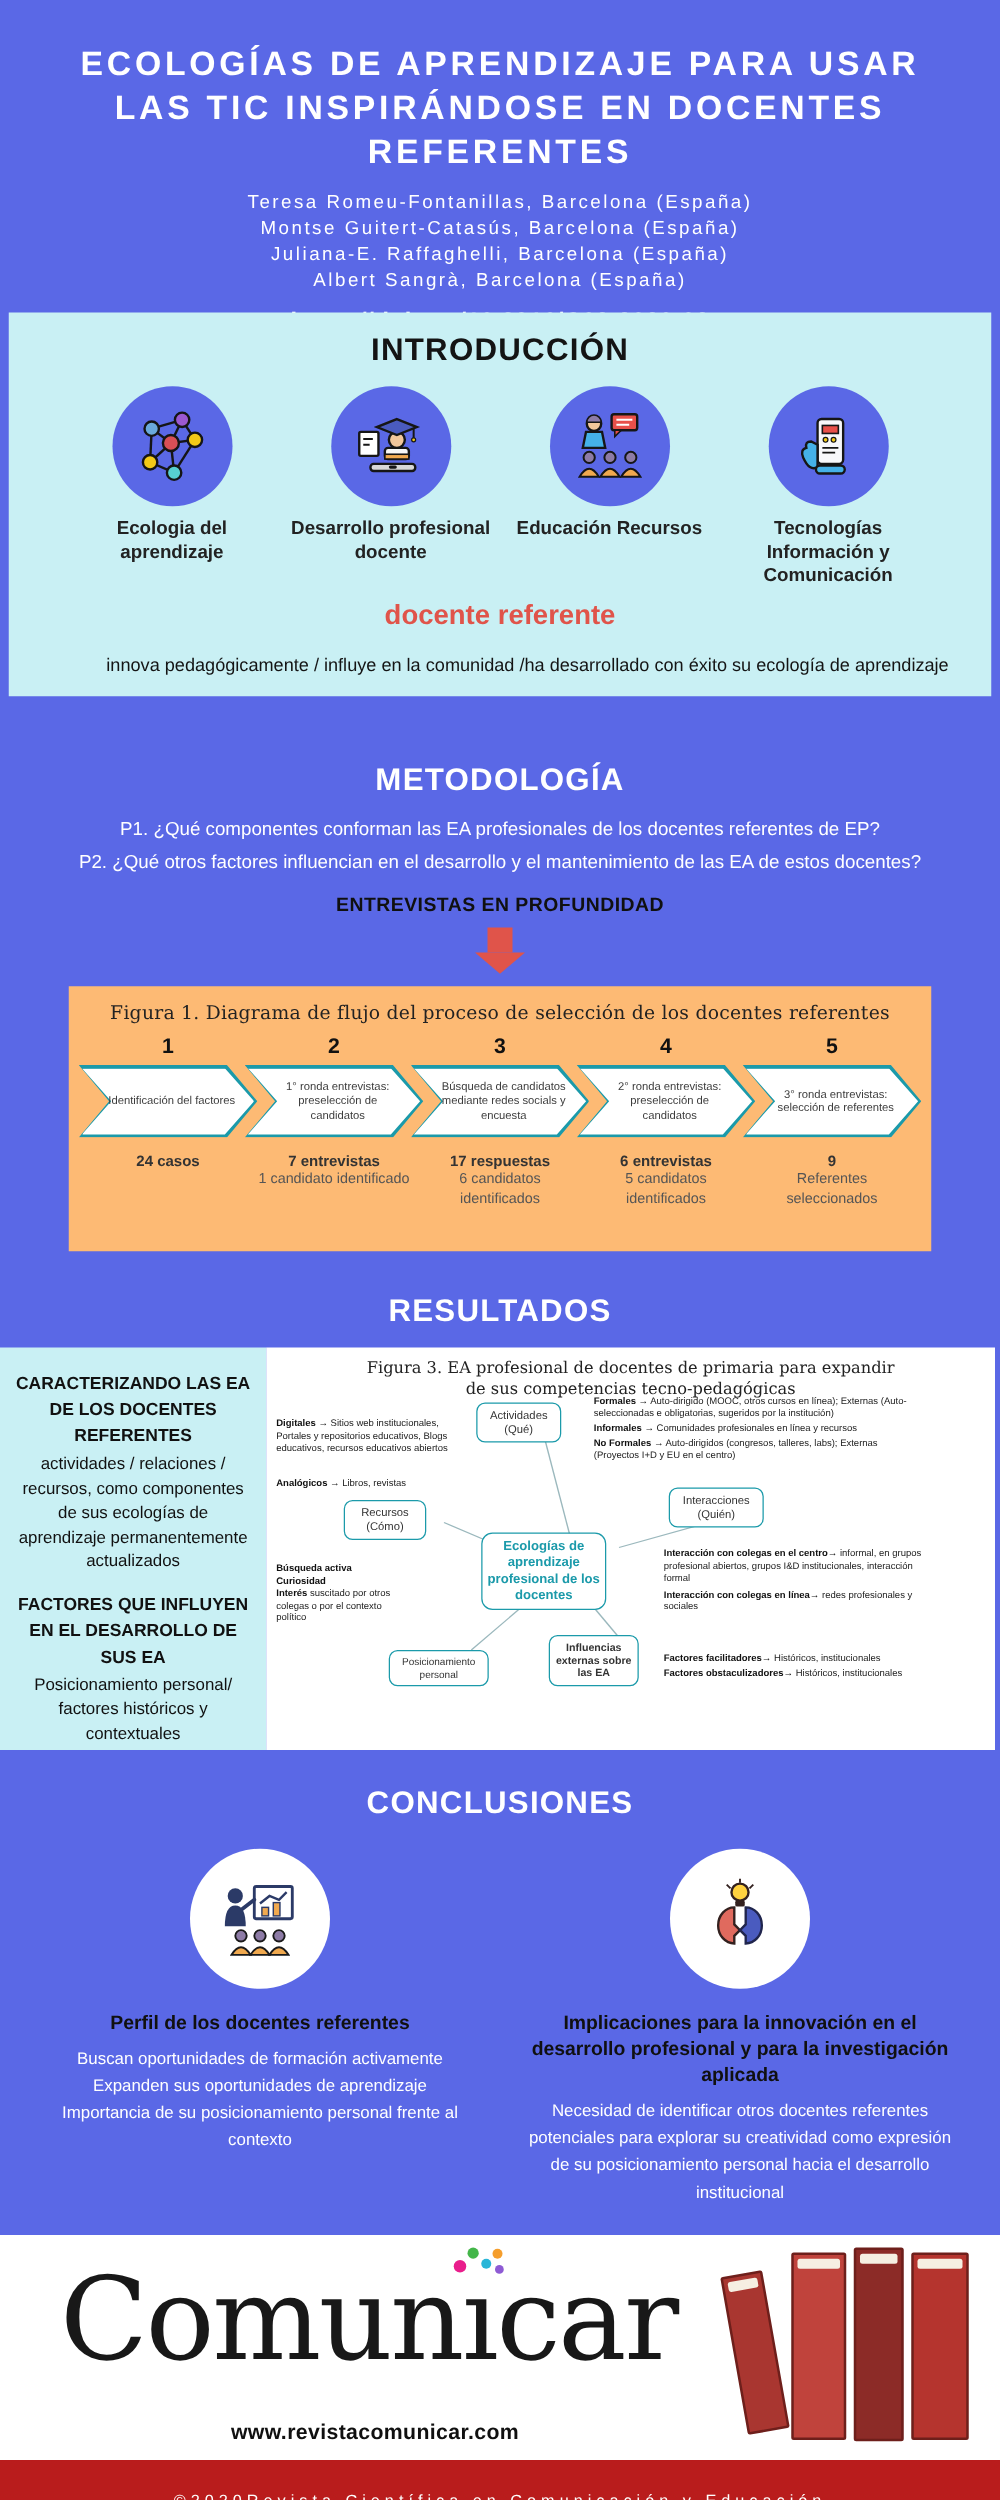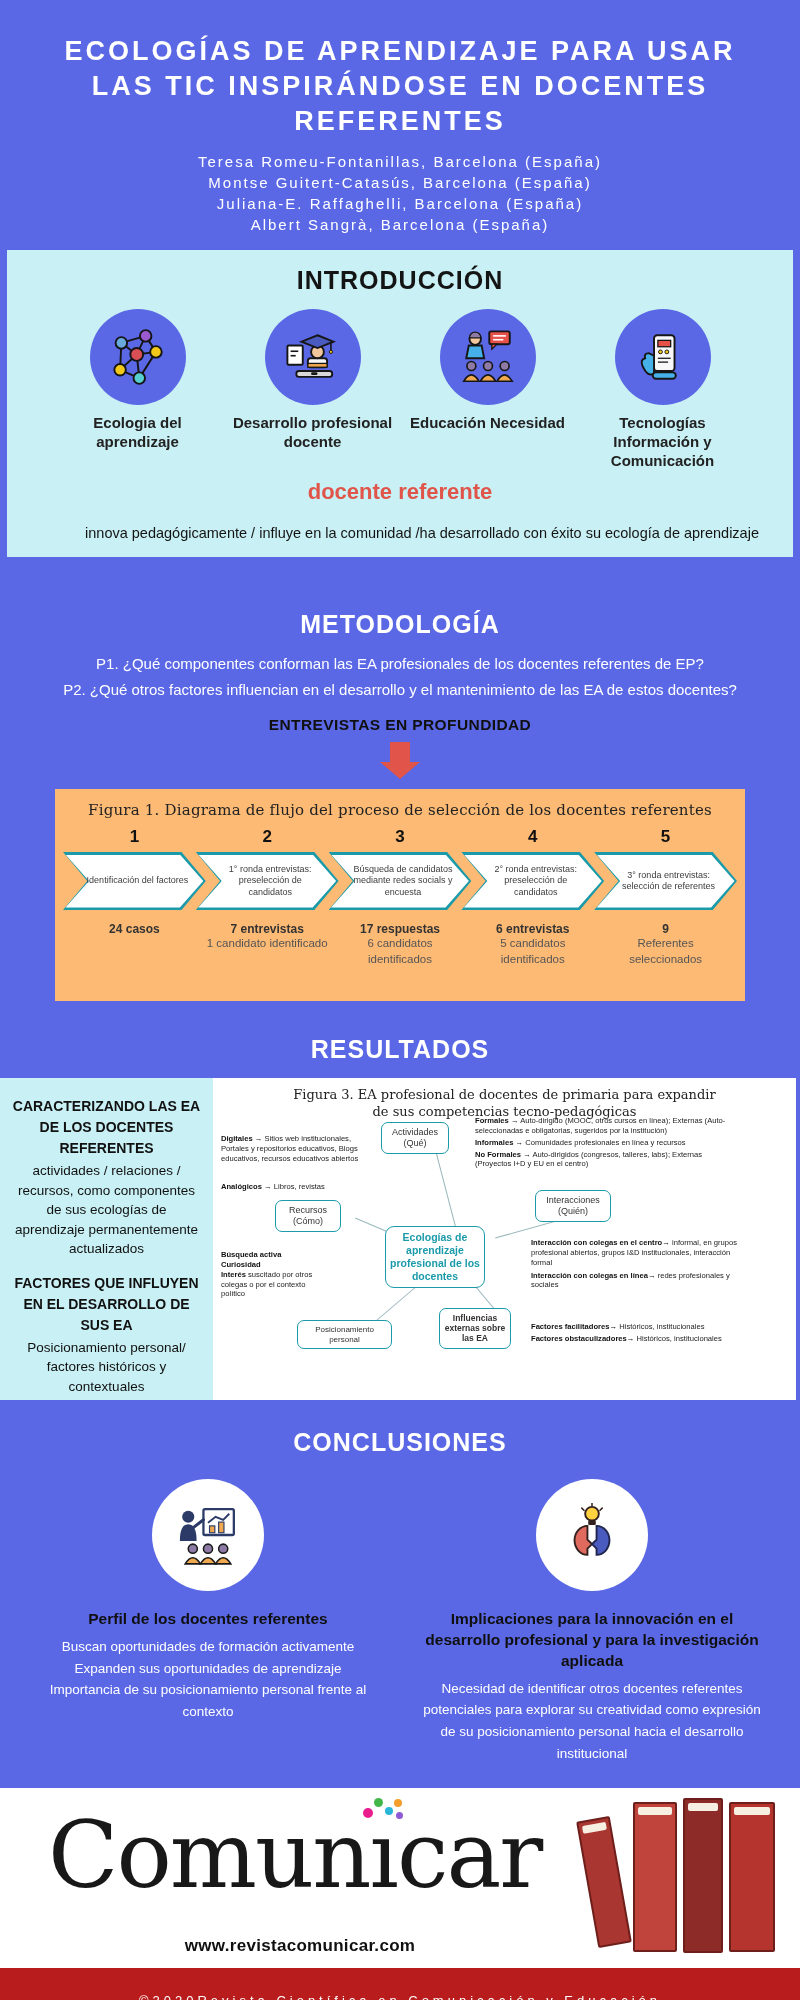--- a/index.html
+++ b/index.html
@@ -193,21 +193,21 @@
             <g stroke="#161616" stroke-width="2.5">
               <circle cx="24" cy="64" r="7" fill="#8d7ba6"></circle>
                 <circle cx="50" cy="64" r="7" fill="#8d7ba6"></circle>
                 <circle cx="76" cy="64" r="7" fill="#8d7ba6"></circle>
               <path d="M12,88 Q24,68 36,88 Z" fill="#f0a94f"></path>
                 <path d="M38,88 Q50,68 62,88 Z" fill="#f0a94f"></path>
                 <path d="M64,88 Q76,68 88,88 Z" fill="#f0a94f"></path>
             </g>
           </svg>
         </div>
-        <div class="concept-label">Educación Necesidad</div>
+        <div class="concept-label">Educación Recursos</div>
       </div>
 
       <div class="concept">
         <div class="concept-circle">
           <svg viewBox="0 0 100 100">
             <rect x="36" y="16" width="32" height="56" rx="5" fill="#f8f8fb" stroke="#161616" stroke-width="3"></rect>
             <rect x="42" y="24" width="20" height="10" fill="#e8504a" stroke="#161616" stroke-width="2"></rect>
             <circle cx="46" cy="42" r="3" fill="#f2c918" stroke="#161616" stroke-width="1.5"></circle>
             <circle cx="56" cy="42" r="3" fill="#f2c918" stroke="#161616" stroke-width="1.5"></circle>
             <line x1="42" y1="52" x2="62" y2="52" stroke="#161616" stroke-width="2"></line>
@@ -332,21 +332,21 @@
         </svg>
         <div class="f3-caption">
           <div>Figura 3. EA profesional de docentes de primaria para expandir</div>
           <div>de sus competencias tecno-pedagógicas</div>
         </div>
 
         <div class="f3-node" style="left:168px; top:44px; width:68px;">Actividades (Qué)</div>
         <div class="f3-node" style="left:62px; top:122px; width:66px;">Recursos (Cómo)</div>
         <div class="f3-node" style="left:322px; top:112px; width:76px;">Interacciones (Quién)</div>
         <div class="f3-center" style="left:172px; top:148px; width:100px; height:62px;">Ecologías de aprendizaje profesional de los docentes</div>
-        <div class="f3-node" style="left:84px; top:242px; width:95px; font-size:8px;">Posicionamiento personal</div>
+        <div class="f3-node" style="left:98px; top:242px; width:80px; font-size:8px;">Posicionamiento personal</div>
         <div class="f3-node" style="left:226px; top:230px; width:72px; font-size:8.5px;font-weight:bold;">Influencias externas sobre las EA</div>
 
         <div class="f3-note" style="left:8px; top:56px; width:152px;">
           <b>Digitales</b> <span>→ Sitios web institucionales, Portales y repositorios educativos, Blogs educativos, recursos educativos abiertos</span>
         </div>
         <div class="f3-note" style="left:8px; top:104px; width:150px;">
           <b>Analógicos</b> <span>→ Libros, revistas</span>
         </div>
         <div class="f3-note" style="left:8px; top:172px; width:104px;">
           <div><b>Búsqueda activa</b></div>

